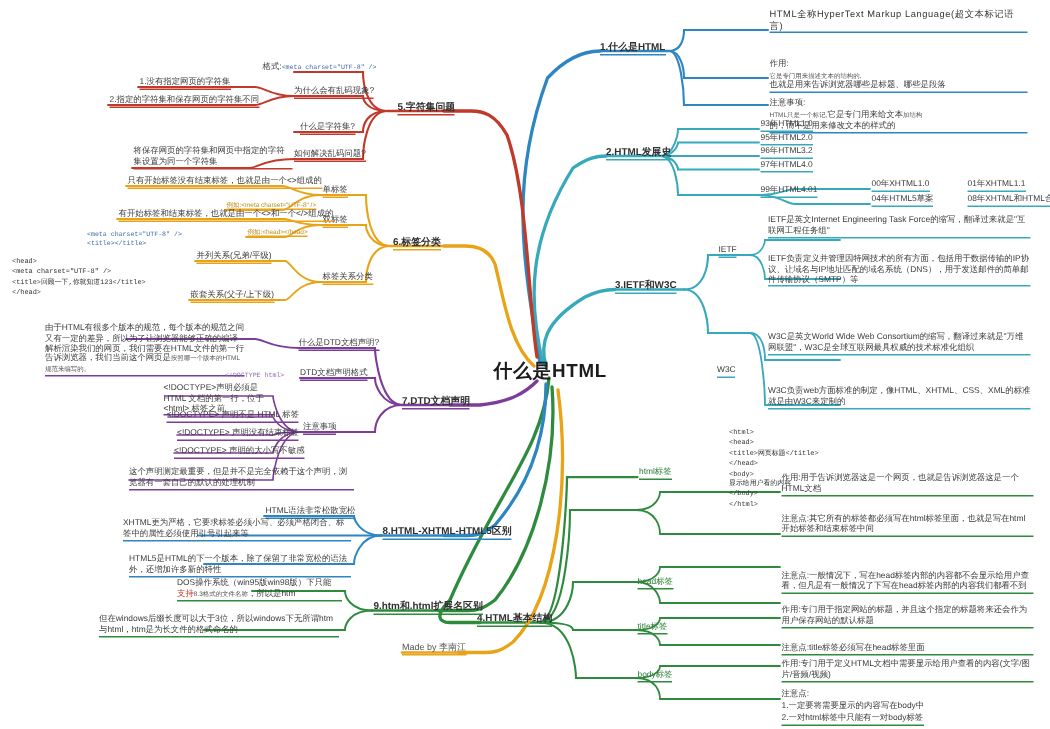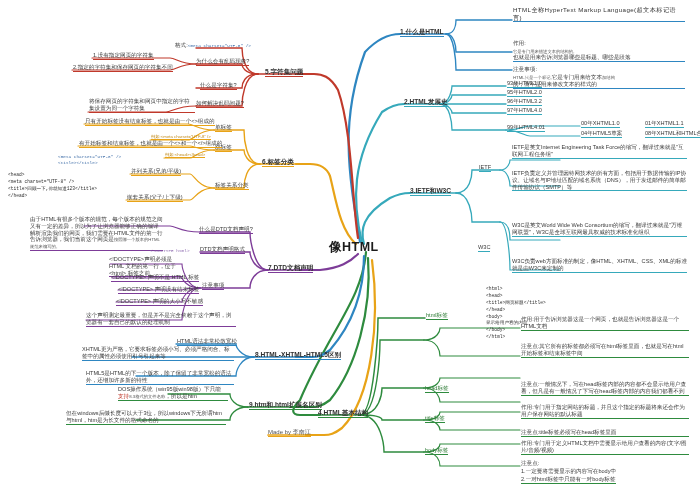--- a/index.html
+++ b/index.html
@@ -119,21 +119,21 @@
       <path d="M368,258 C372,310 356,368 330,400 C322,406 318,407 312,407 L292,407" stroke="#2E8B3E" stroke-width="2.2"></path>
       <path d="M292,407 C272,407 262,407 248,407" stroke="#2E8B3E" stroke-width="1.7"></path>
       <path d="M248,407 C234,407 230,398 230,394 L168,394" stroke="#2E8B3E" stroke-width="1.3"></path>
       <path d="M248,407 C234,407 230,416 230,420 L136,420" stroke="#2E8B3E" stroke-width="1.3"></path>
 
       <path d="M372,260 C380,320 372,398 342,428 C334,434 330,435 324,435 L306,435" stroke="#E8A317" stroke-width="2.2"></path>
       <path d="M306,435 C290,435 282,435 268,435" stroke="#E8A317" stroke-width="1.7"></path>
     </g>
   </svg>
 
-  <div class="node center" style="left:329px;top:240px;">像HTML</div>
+  <div class="node center" style="left:329px;top:240px;">什么是HTML</div>
 
   <div class="node l1 u-blue" style="left:400px;top:28px;">1.什么是HTML</div>
 
   <div class="node wrap l2 u-blue" style="left:513px;top:6px;width:172px;letter-spacing:.4px;">HTML全称HyperText Markup Language(超文本标记语言)</div>
 
   <div class="node l3" style="left:513px;top:40px;">作用:</div>
   <div class="node wrap u-blue" style="left:513px;top:48px;width:172px;font-size:5.2px;"><span class="tiny">它是专门用来描述文本的结构的,</span><span class="l3 b">也就是用来告诉浏览器哪些是标题、哪些是段落</span></div>
 
   <div class="node l3" style="left:513px;top:66px;">注意事项:</div>
   <div class="node wrap u-blue" style="left:513px;top:74px;width:172px;font-size:5.2px;"><span class="tiny">HTML只是一个标记,</span><span class="l3 b">它是专门用来给文本</span><span class="tiny">加结构</span><span class="l3 b">的，而不是用来修改文本的样式的</span></div>

